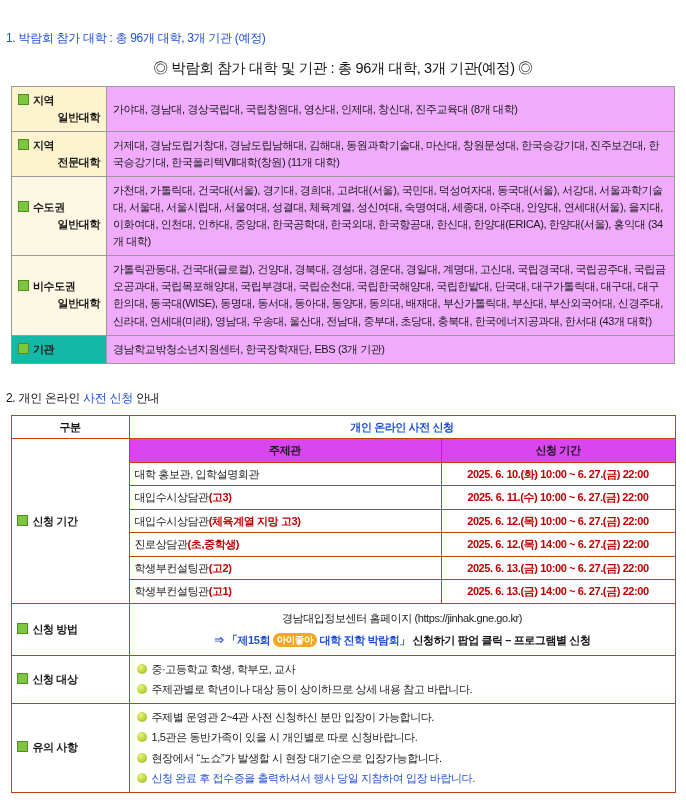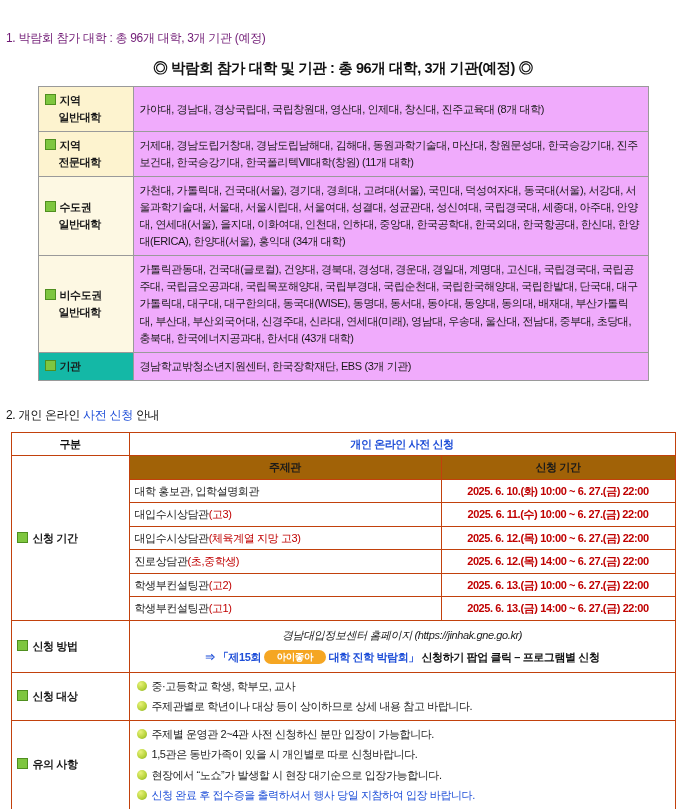--- a/index.html
+++ b/index.html
@@ -18,33 +18,33 @@
   .page {
     width: 686px;
     height: 809px;
     position: relative;
     padding: 0;
     box-sizing: border-box;
   }
   .sec1-heading {
     margin: 30px 0 0 6px;
     font-size: 12px;
-    color: #701a75;
+    color: #1d4ed8;
     letter-spacing: -0.3px;
   }
   .sec1-title {
     text-align: center;
     font-size: 14.5px;
-    font-weight: bold;
+    font-weight: normal;
     color: #111;
     margin: 12px 0 8px 0;
     letter-spacing: -0.4px;
   }
   .table1 {
-    width: 611px;
+    width: 664px;
     margin: 0 auto;
     border-collapse: collapse;
     table-layout: fixed;
     border: 1.5px solid #6f6f6f;
   }
   .table1 td {
     border: 1px solid #9a9a9a;
     vertical-align: middle;
     padding: 5px 6px;
     line-height: 1.55;
@@ -62,20 +62,21 @@
     display: inline-block;
     width: 9px; height: 9px;
     background: #7ec63f;
     border: 1px solid #4f8f1f;
     margin-right: 4px;
     vertical-align: -1px;
   }
   .t1-label .l2 {
     display: block;
     padding-left: 14px;
+    text-align: right;
   }
   .bg-yellow { background: #fdf3cf; }
   .bg-cream  { background: #fdf8e3; }
   .bg-mint   { background: #14b8a6; }
   .bg-white  { background: #f0abfc; }
   .cell-body { text-align: left; }
 
   .sec2-heading {
     margin: 26px 0 0 6px;
     font-size: 12px;
@@ -105,64 +106,63 @@
   }
   .t2-head-blue {
     background: #ffffff;
     text-align: center;
     font-weight: bold;
     color: #1f4fd8;
   }
   .t2-sub {
     text-align: center;
     font-weight: bold;
-    background: #a16207;
+    background: #d946ef;
   }
   .t2-label {
     text-align: left;
     font-weight: bold;
     background: #ffffff;
     font-size: 11.5px;
     padding-left: 8px;
     width: 108px;
   }
   .t2-label .sq {
     display: inline-block;
     width: 9px; height: 9px;
     background: #7ec63f;
     border: 1px solid #4f8f1f;
     margin-right: 5px;
     vertical-align: -1px;
   }
   .topic { text-align: left; padding-left: 8px; }
-  .topic .paren { color: #c00000; font-weight: normal; }
+  .topic .paren { color: #c00000; font-weight: bold; }
   .period {
     text-align: center;
     color: #c00000;
     font-weight: bold;
     letter-spacing: -0.5px;
   }
   .method-line1 {
     text-align: center;
     padding: 3px 4px;
-    font-style: italic;
   }
   .method-line2 {
     text-align: center;
     padding: 3px 4px;
     color: #1f4fd8;
     font-weight: bold;
   }
   .method-line2 .blk { color: #111; }
   .badge {
     display: inline-block;
     background: #f5a623;
     color: #fff;
     border-radius: 7px;
-    padding: 0 13px;
+    padding: 0 4px;
     font-size: 9.5px;
     font-weight: bold;
     vertical-align: 1px;
   }
   .bullets { text-align: left; padding-left: 6px; }
   .bullets div {
     padding: 2px 0 2px 2px;
   }
   .bullets .dot {
     display: inline-block;
@@ -203,21 +203,21 @@
           <span class="sq"></span><span>지역</span>
           <span class="l2">전문대학</span>
         </td>
         <td class="cell-body bg-white">거제대, 경남도립거창대, 경남도립남해대, 김해대, 동원과학기술대, 마산대, 창원문성대, 한국승강기대, 진주보건대, 한국승강기대, 한국폴리텍Ⅶ대학(창원) (11개 대학)</td>
       </tr>
       <tr>
         <td class="t1-label bg-cream">
           <span class="sq"></span><span>수도권</span>
           <span class="l2">일반대학</span>
         </td>
-        <td class="cell-body bg-white">가천대, 가톨릭대, 건국대(서울), 경기대, 경희대, 고려대(서울), 국민대, 덕성여자대, 동국대(서울), 서강대, 서울과학기술대, 서울대, 서울시립대, 서울여대, 성결대, 성균관대, 성신여대, 국립경국대, 세종대, 아주대, 안양대, 연세대(서울), 을지대, 이화여대, 인천대, 인하대, 중앙대, 한국공학대, 한국외대, 한국항공대, 한신대, 한양대(ERICA), 한양대(서울), 홍익대 (34개 대학)</td>
+        <td class="cell-body bg-white">가천대, 가톨릭대, 건국대(서울), 경기대, 경희대, 고려대(서울), 국민대, 덕성여자대, 동국대(서울), 서강대, 서울과학기술대, 서울대, 서울시립대, 서울여대, 성결대, 체육계열, 성신여대, 숙명여대, 세종대, 아주대, 안양대, 연세대(서울), 을지대, 이화여대, 인천대, 인하대, 중앙대, 한국공학대, 한국외대, 한국항공대, 한신대, 한양대(ERICA), 한양대(서울), 홍익대 (34개 대학)</td>
       </tr>
       <tr>
         <td class="t1-label bg-cream">
           <span class="sq"></span><span>비수도권</span>
           <span class="l2">일반대학</span>
         </td>
         <td class="cell-body bg-white">가톨릭관동대, 건국대(글로컬), 건양대, 경북대, 경성대, 경운대, 경일대, 계명대, 고신대, 국립경국대, 국립공주대, 국립금오공과대, 국립목포해양대, 국립부경대, 국립순천대, 국립한국해양대, 국립한밭대, 단국대, 대구가톨릭대, 대구대, 대구한의대, 동국대(WISE), 동명대, 동서대, 동아대, 동양대, 동의대, 배재대, 부산가톨릭대, 부산대, 부산외국어대, 신경주대, 신라대, 연세대(미래), 영남대, 우송대, 울산대, 전남대, 중부대, 초당대, 충북대, 한국에너지공과대, 한서대 (43개 대학)</td>
       </tr>
       <tr>
         <td class="t1-label bg-mint">

